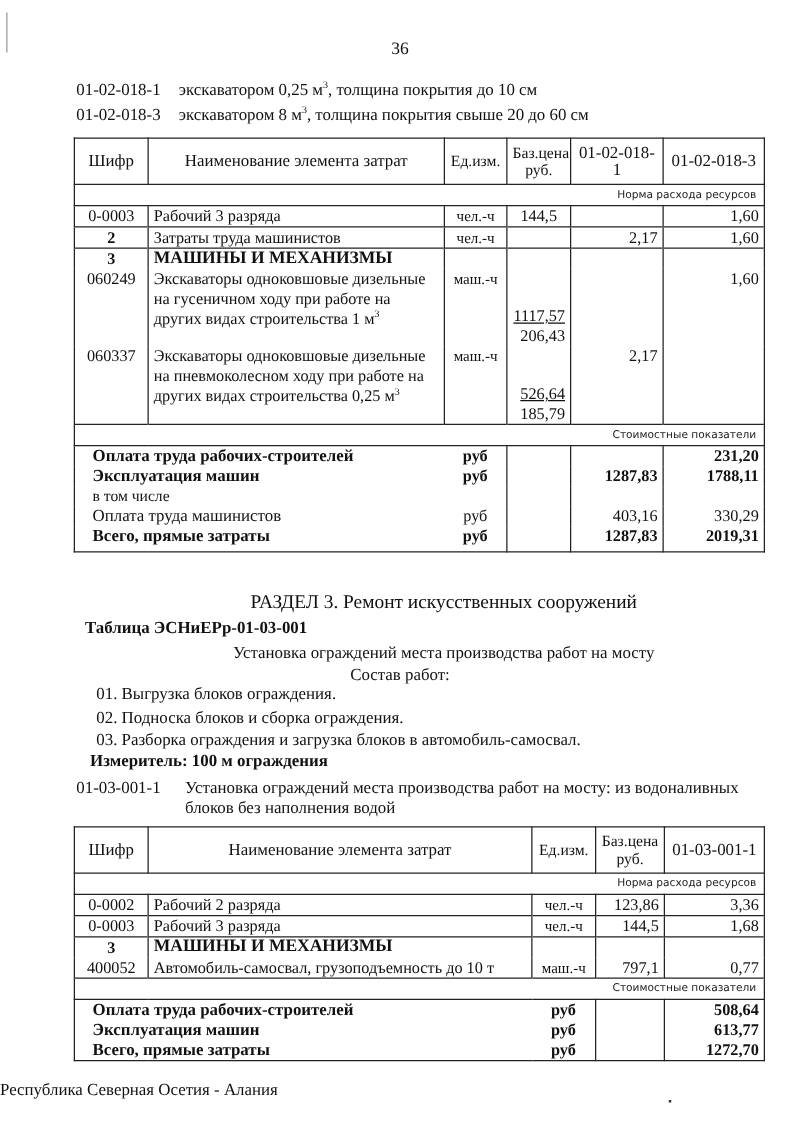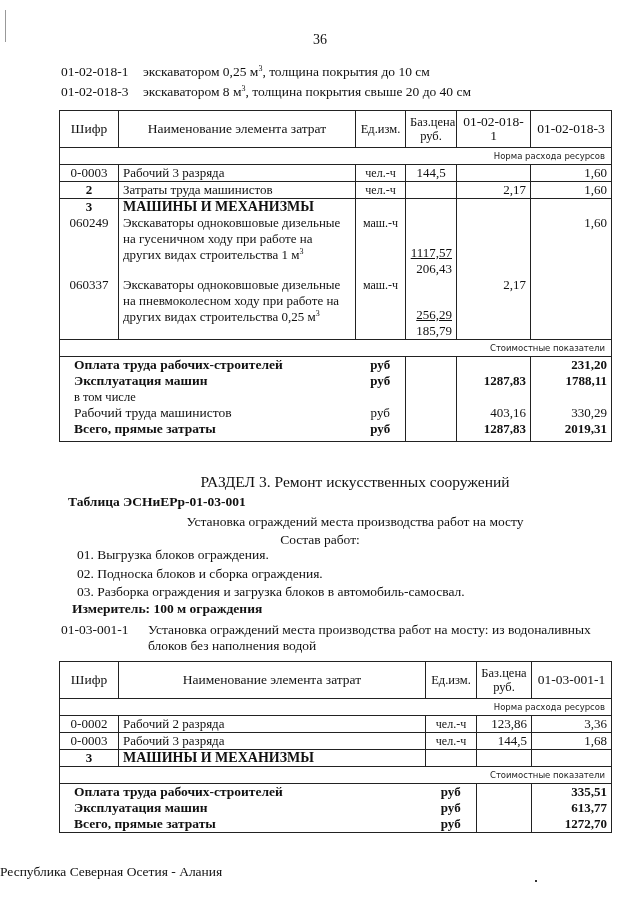--- a/index.html
+++ b/index.html
@@ -46,21 +46,21 @@
 </head>
 <body>
 
 <div class="abs margin-mark"></div>
 <div class="abs page-num">36</div>
 
 <div class="abs variant" style="top:64px;">
   <span class="code">01-02-018-1</span><span>экскаватором 0,25 м</span><sup>3</sup><span>, толщина покрытия до 10 см</span>
 </div>
 <div class="abs variant" style="top:84px;">
-  <span class="code">01-02-018-3</span><span>экскаватором 8 м</span><sup>3</sup><span>, толщина покрытия свыше 20 до 40 см</span>
+  <span class="code">01-02-018-3</span><span>экскаватором 8 м</span><sup>3</sup><span>, толщина покрытия свыше 20 до 60 см</span>
 </div>
 
 <table class="t" style="left:59px; top:110px; width:552px;">
   <colgroup>
       <col style="width:59px">
       <col style="width:237px">
       <col style="width:50px">
       <col style="width:51px">
       <col style="width:74px">
       <col style="width:81px">
@@ -110,21 +110,21 @@
           <div>206,43</div>
         </td>
     <td class="r"></td>
     <td class="r">1,60</td>
   </tr>
   <tr class="noline">
     <td class="c">060337</td>
     <td style="padding-bottom:2px;"><span>Экскаваторы одноковшовые дизельные на пневмоколесном ходу при работе на других видах строительства 0,25 м</span><sup>3</sup></td>
     <td class="unit">маш.-ч</td>
     <td class="r">
-          <div class="u">256,29</div>
+          <div class="u">526,64</div>
           <div>185,79</div>
         </td>
     <td class="r">2,17</td>
     <td class="r"></td>
   </tr>
   <tr class="band">
         <td colspan="6">Стоимостные показатели</td>
       </tr>
   <tr class="tot">
     <td colspan="2" class="lbl b totlbl" style="padding-left:14px;">Оплата труда рабочих-строителей</td>
@@ -141,21 +141,21 @@
     <td class="r b">1788,11</td>
   </tr>
   <tr class="tot">
     <td colspan="2" class="lbl" style="padding-left:14px; font-size:12.5px;">в том числе</td>
     <td class="unitc"></td>
     <td></td>
     <td class="r"></td>
     <td class="r"></td>
   </tr>
   <tr class="tot">
-    <td colspan="2" class="lbl totlbl" style="padding-left:14px;">Рабочий труда машинистов</td>
+    <td colspan="2" class="lbl totlbl" style="padding-left:14px;">Оплата труда машинистов</td>
     <td class="unitc">руб</td>
     <td></td>
     <td class="r">403,16</td>
     <td class="r">330,29</td>
   </tr>
   <tr class="tot last">
     <td colspan="2" class="lbl b totlbl" style="padding-left:14px; border-bottom:1px solid #222; padding-bottom:4px;">Всего, прямые затраты</td>
     <td class="unitc b" style="border-bottom:1px solid #222;">руб</td>
     <td style="border-bottom:1px solid #222;"></td>
     <td class="r b" style="border-bottom:1px solid #222;">1287,83</td>
@@ -210,28 +210,35 @@
     <td class="r">144,5</td>
     <td class="r">1,68</td>
   </tr>
   <tr class="row">
     <td class="c b">3</td>
     <td class="bigbold">МАШИНЫ И МЕХАНИЗМЫ</td>
     <td></td>
         <td></td>
         <td></td>
   </tr>
+  <tr class="noline">
+    <td class="c">400052</td>
+    <td>Автомобиль-самосвал, грузоподъемность до 10 т</td>
+    <td class="unit">маш.-ч</td>
+    <td class="r">797,1</td>
+    <td class="r">0,77</td>
+  </tr>
   <tr class="band">
         <td colspan="5">Стоимостные показатели</td>
       </tr>
   <tr class="tot">
     <td colspan="2" class="lbl b totlbl" style="padding-left:14px;">Оплата труда рабочих-строителей</td>
     <td class="unitc b">руб</td>
     <td></td>
-    <td class="r b">335,51</td>
+    <td class="r b">508,64</td>
   </tr>
   <tr class="tot">
     <td colspan="2" class="lbl b totlbl" style="padding-left:14px;">Эксплуатация машин</td>
     <td class="unitc b">руб</td>
     <td></td>
     <td class="r b">613,77</td>
   </tr>
   <tr class="tot last">
     <td colspan="2" class="lbl b totlbl" style="padding-left:14px; border-bottom:1px solid #222;">Всего, прямые затраты</td>
     <td class="unitc b" style="border-bottom:1px solid #222;">руб</td>

